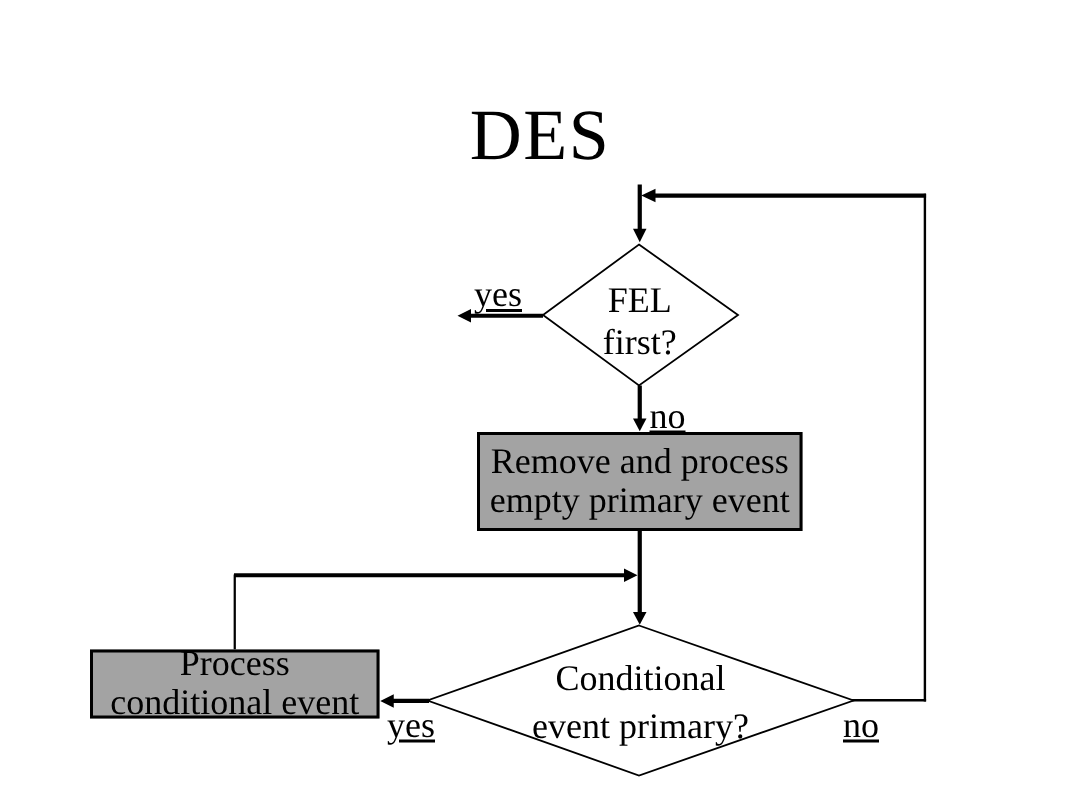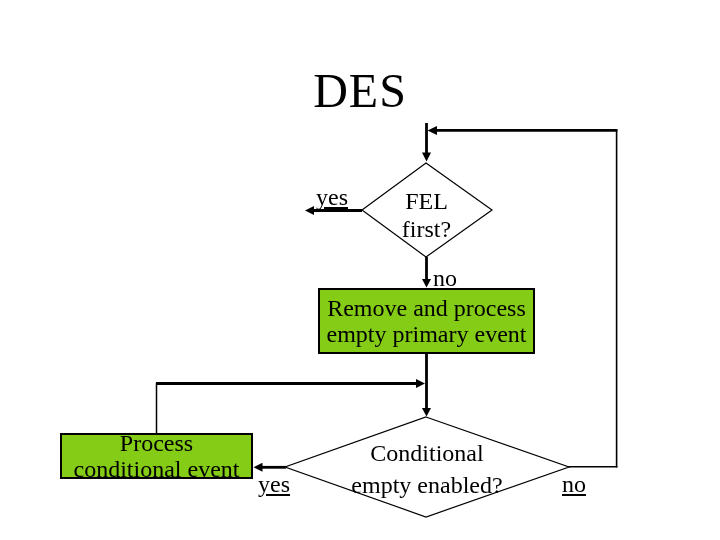--- a/index.html
+++ b/index.html
@@ -25,21 +25,21 @@
     text-align: center; white-space: nowrap;
   }
   .flow-label {
     font-size: 24px; line-height: 24px;
     white-space: nowrap;
     text-decoration: underline;
   }
   .process-box {
     box-sizing: border-box;
     border: 2px solid #000000;
-    background: #84cc16;
+    background: #a3a3a3;
     display: flex; flex-direction: column;
     align-items: center; justify-content: center;
     font-size: 24px; line-height: 26px;
     text-align: center; white-space: nowrap;
   }
   #box-remove  { left: 318px; top: 288px; width: 217px; height: 66px; }
   #box-process { left: 60px;  top: 433px; width: 193px; height: 46px; }
   #d1-line1 { left: 366px; top: 189px; width: 121px; }
   #d1-line2 { left: 366px; top: 217px; width: 121px; }
   #d2-line1 { left: 327px; top: 441px; width: 200px; }
@@ -85,21 +85,21 @@
 
 <div class="abs node-text" id="d1-line1">FEL</div>
 <div class="abs node-text" id="d1-line2">first?</div>
 
 <div class="abs process-box" id="box-remove">
   <div>Remove and process</div>
   <div>empty primary event</div>
 </div>
 
 <div class="abs node-text" id="d2-line1">Conditional</div>
-<div class="abs node-text" id="d2-line2">empty enabled?</div>
+<div class="abs node-text" id="d2-line2">event primary?</div>
 
 <div class="abs process-box" id="box-process">
   <div>Process</div>
   <div>conditional event</div>
 </div>
 
 <div class="abs flow-label" id="label-yes-top">yes</div>
 <div class="abs flow-label" id="label-no-top">no</div>
 <div class="abs flow-label" id="label-yes-bottom">yes</div>
 <div class="abs flow-label" id="label-no-bottom">no</div>

